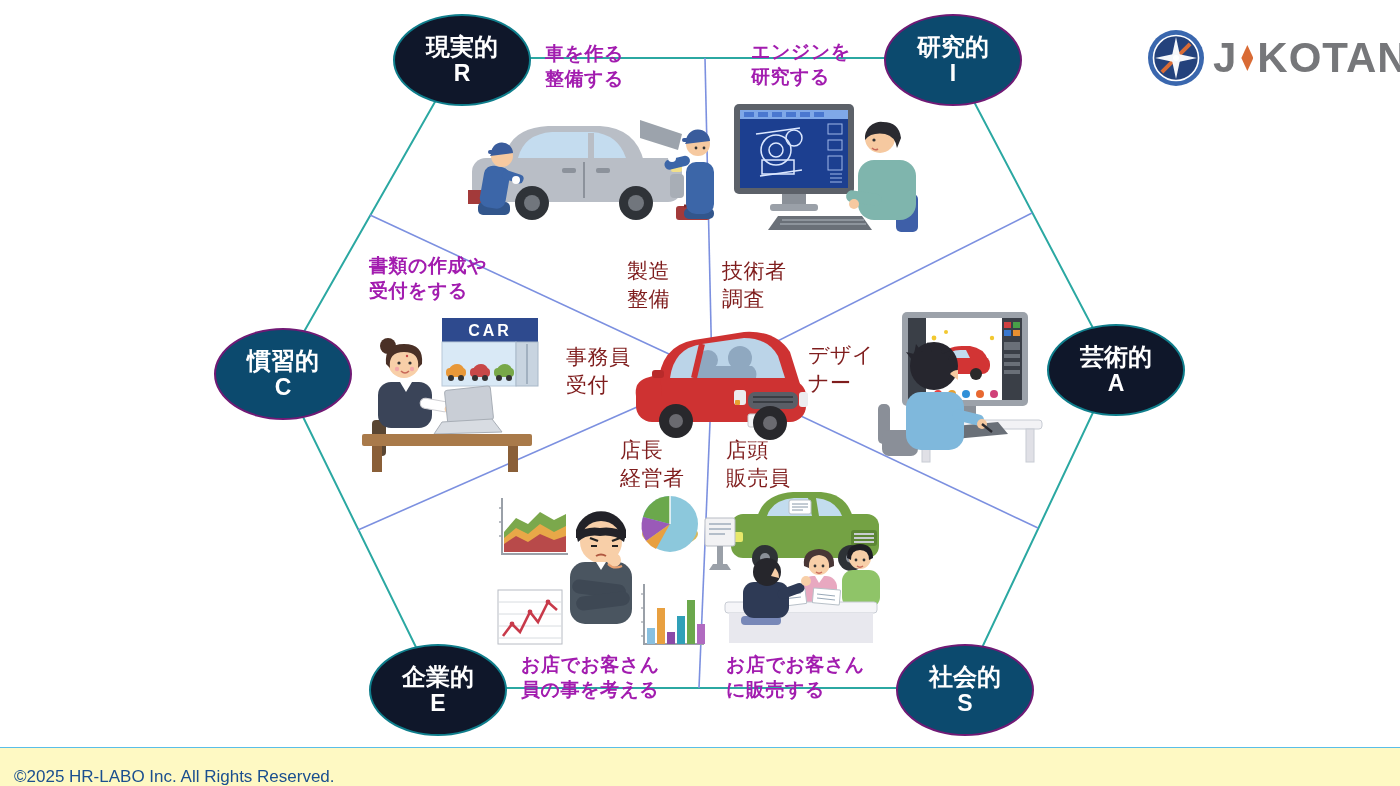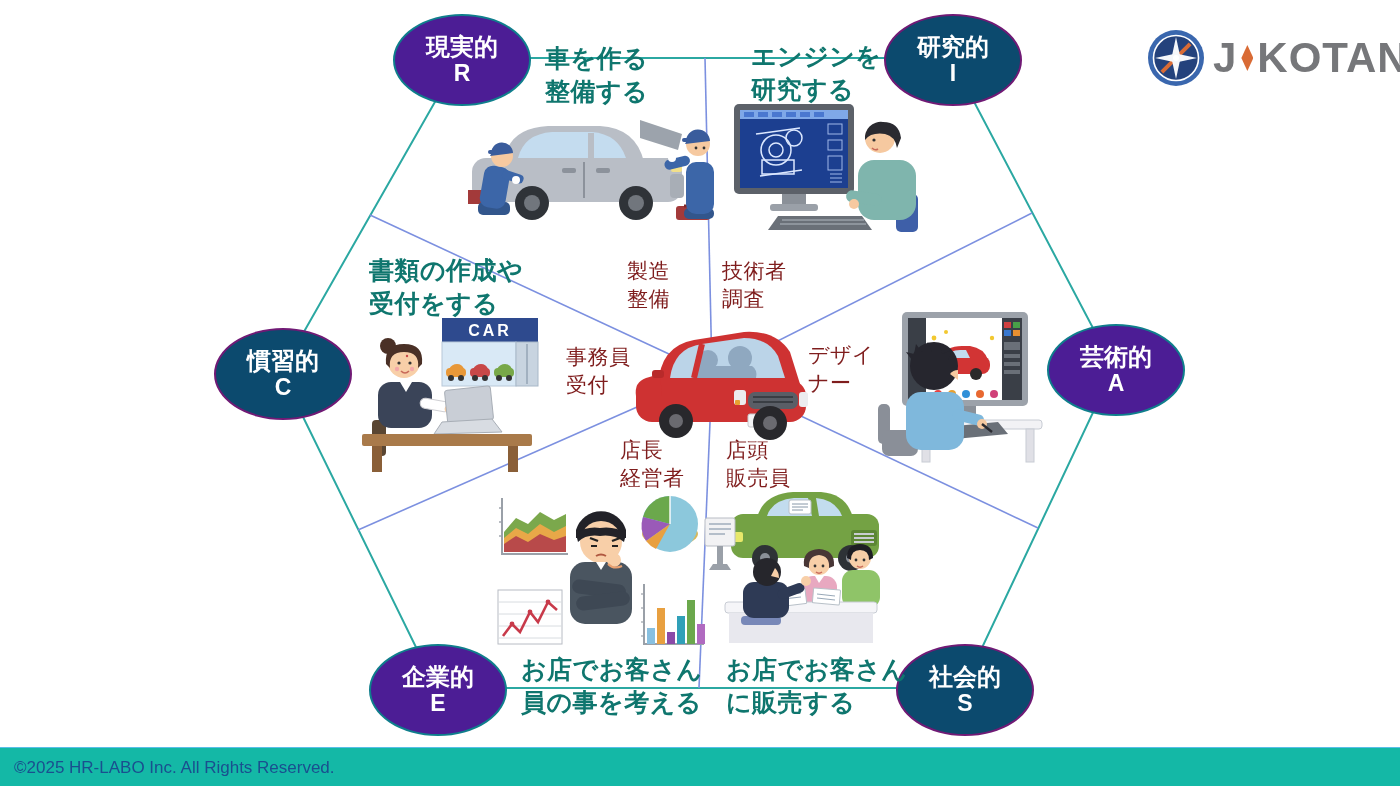--- a/index.html
+++ b/index.html
@@ -9,31 +9,31 @@
   }
   .lines{position:absolute;left:0;top:0;}
   
   .oval{
     position:absolute;width:134px;height:88px;border-radius:50%;
     display:flex;flex-direction:column;align-items:center;justify-content:center;
     color:#fff;font-weight:bold;text-align:center;line-height:1.12;z-index:3;
   }
   .oval .oval-name{font-size:24px;}
   .oval .oval-code{font-size:23px;}
-  .oval.teal{background:#4c1d95;border:2px solid #0F7E8C;align-items:center;}
+  .oval.teal{background:#0f172a;border:2px solid #0F7E8C;align-items:center;}
   .oval.pink{background:#0c4a6e;border:2px solid #701a75;}
   .oval-R{left:393px;top:14px;}
   .oval-I{left:884px;top:14px;}
   .oval-A{left:1047px;top:324px;}
   .oval-S{left:896px;top:644px;}
   .oval-E{left:369px;top:644px;}
   .oval-C{left:214px;top:328px;}
   
   .activity{
-    position:absolute;font-size:25px;font-weight:bold;color:#0f766e;
+    position:absolute;font-size:19px;font-weight:bold;color:#a21caf;
     line-height:1.3;white-space:pre-line;z-index:3;letter-spacing:0.5px;
   }
   .act-R{left:545px;top:42px;}
   .act-I{left:729px;top:40px;margin-left:22px;}
   .act-C{left:369px;top:254px;}
   .act-A{left:909px;top:254px;}
   .act-E{left:521px;top:653px;}
   .act-S{left:726px;top:653px;}
   
   .jobs{
@@ -47,22 +47,22 @@
   .jobs-E{left:620px;top:436px;}
   .jobs-S{left:726px;top:436px;}
   .illus{position:absolute;z-index:2;}
   
   .logo{position:absolute;left:1147px;top:28px;height:60px;display:flex;align-items:center;z-index:4;}
   .logo-text{display:flex;align-items:center;margin-left:8px;font-weight:bold;
     font-size:42px;color:#76777A;letter-spacing:1px;}
   .logo-diamond{width:12px;height:26px;background:#D96B35;margin:0 4px;
     clip-path:polygon(50% 0,100% 50%,50% 100%,0 50%);}
   
-  .footer{position:absolute;left:0;top:747px;width:1400px;height:39px;background:#14b8a6;
-    border-top:1px solid #5ABEE8;z-index:5;display:flex;align-items:center;}
+  .footer{position:absolute;left:0;top:747px;width:1400px;height:39px;background:#fef9c3;
+    border-top:1px solid #5ABEE8;z-index:5;display:flex;align-items:flex-end;}
   .footer .copy{color:#1A4F8F;font-size:17px;margin-left:14px;}
 </style>
 </head>
 <body>
 
 <div class="stage">
 
   <svg class="lines" width="1400" height="786" viewBox="0 0 1400 786">
     <polygon points="460,58 951,58 1114,368 963,688 436,688 281,372" fill="none" stroke="#2BA8A2" stroke-width="2"></polygon>
     <g stroke="#7C90E0" stroke-width="1.6">

